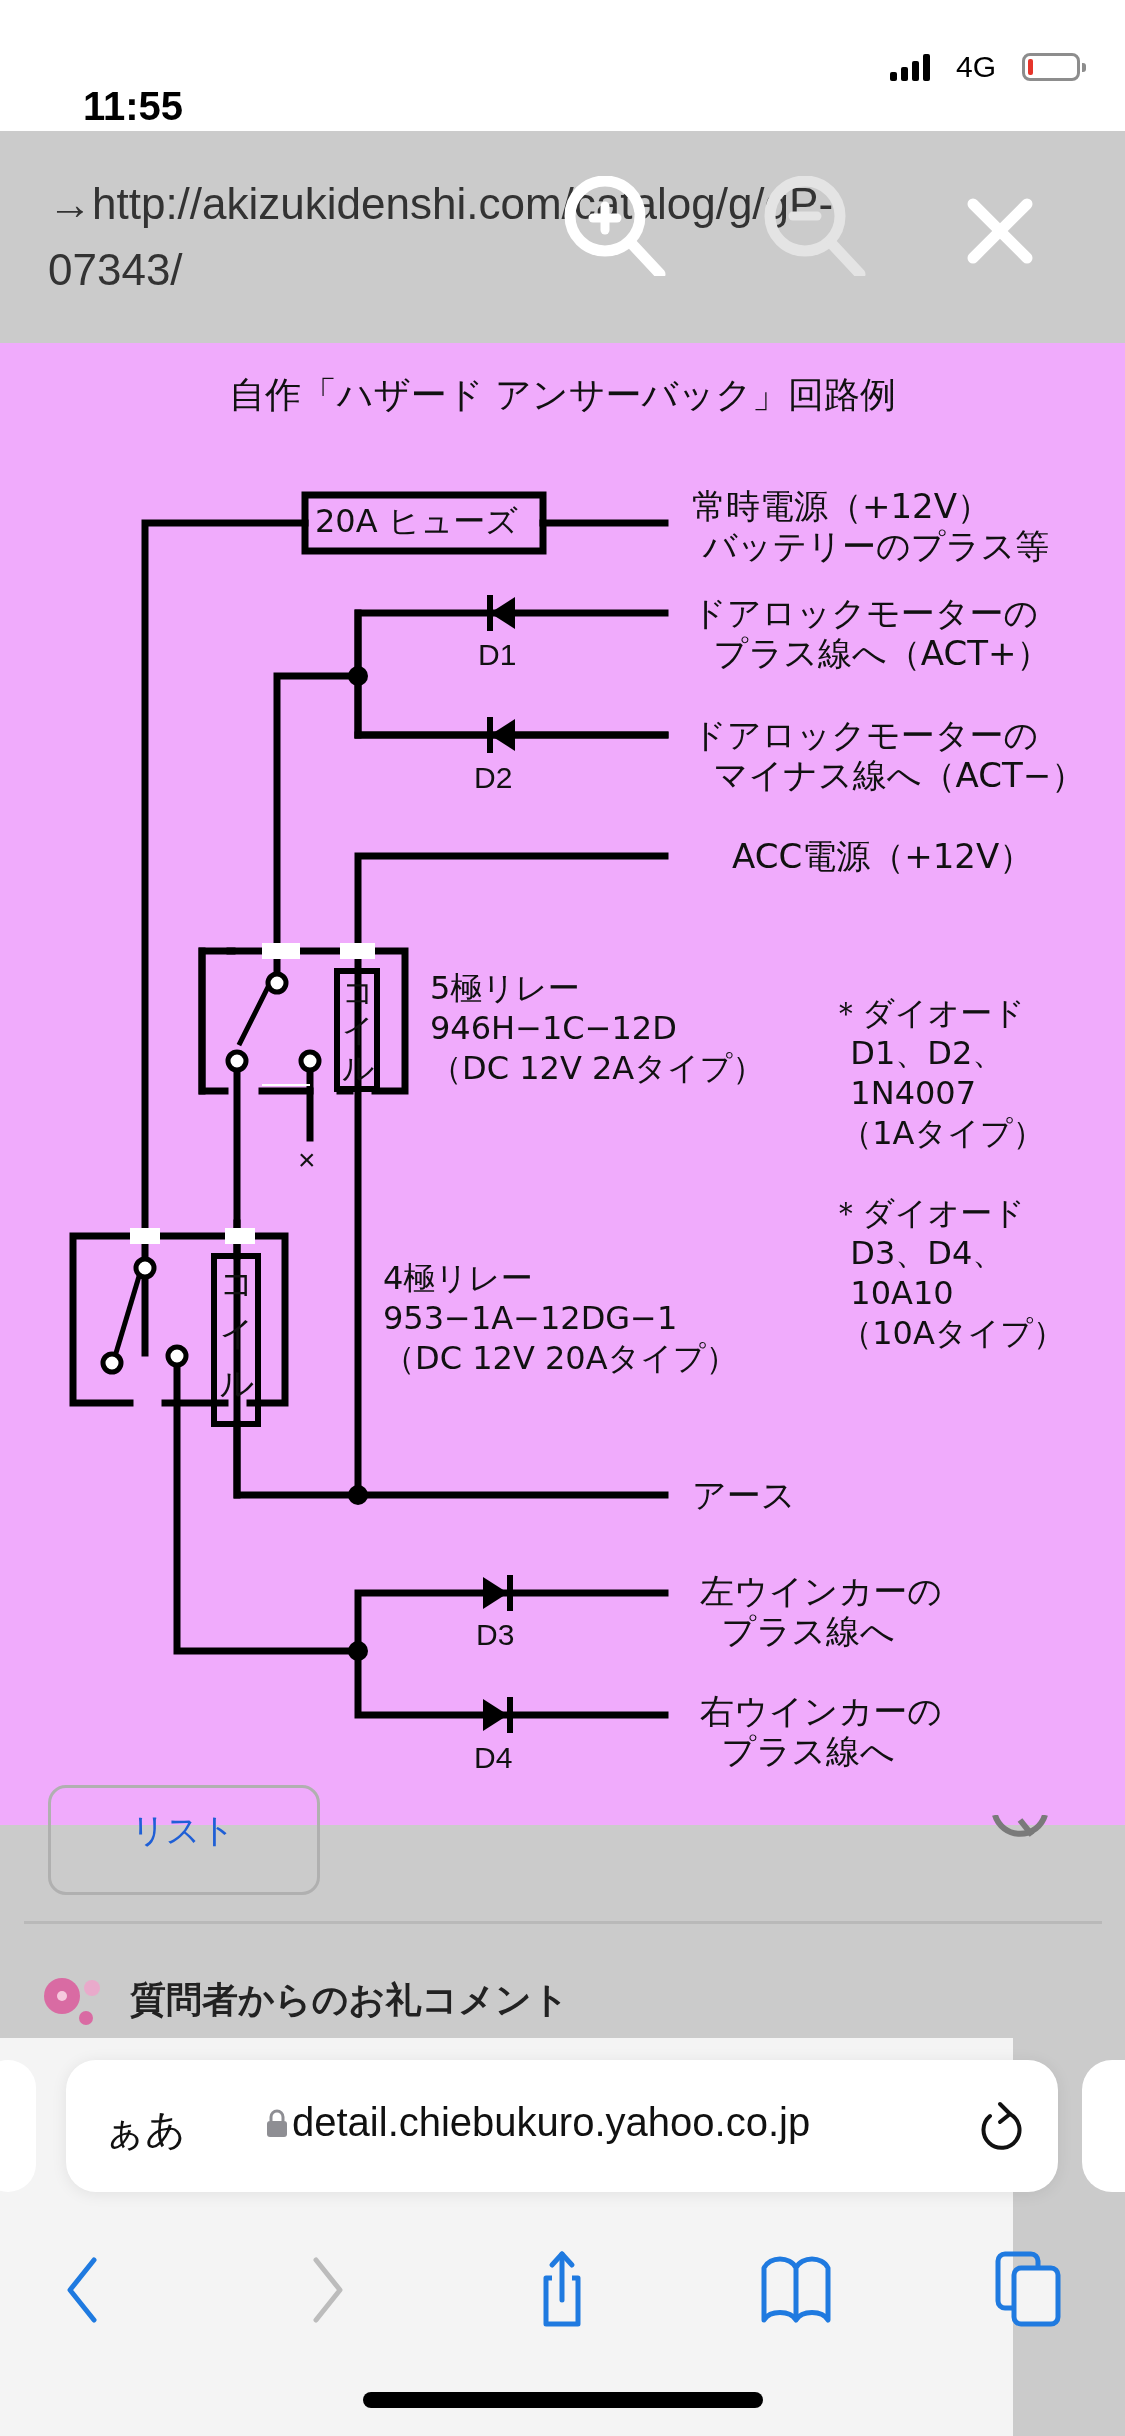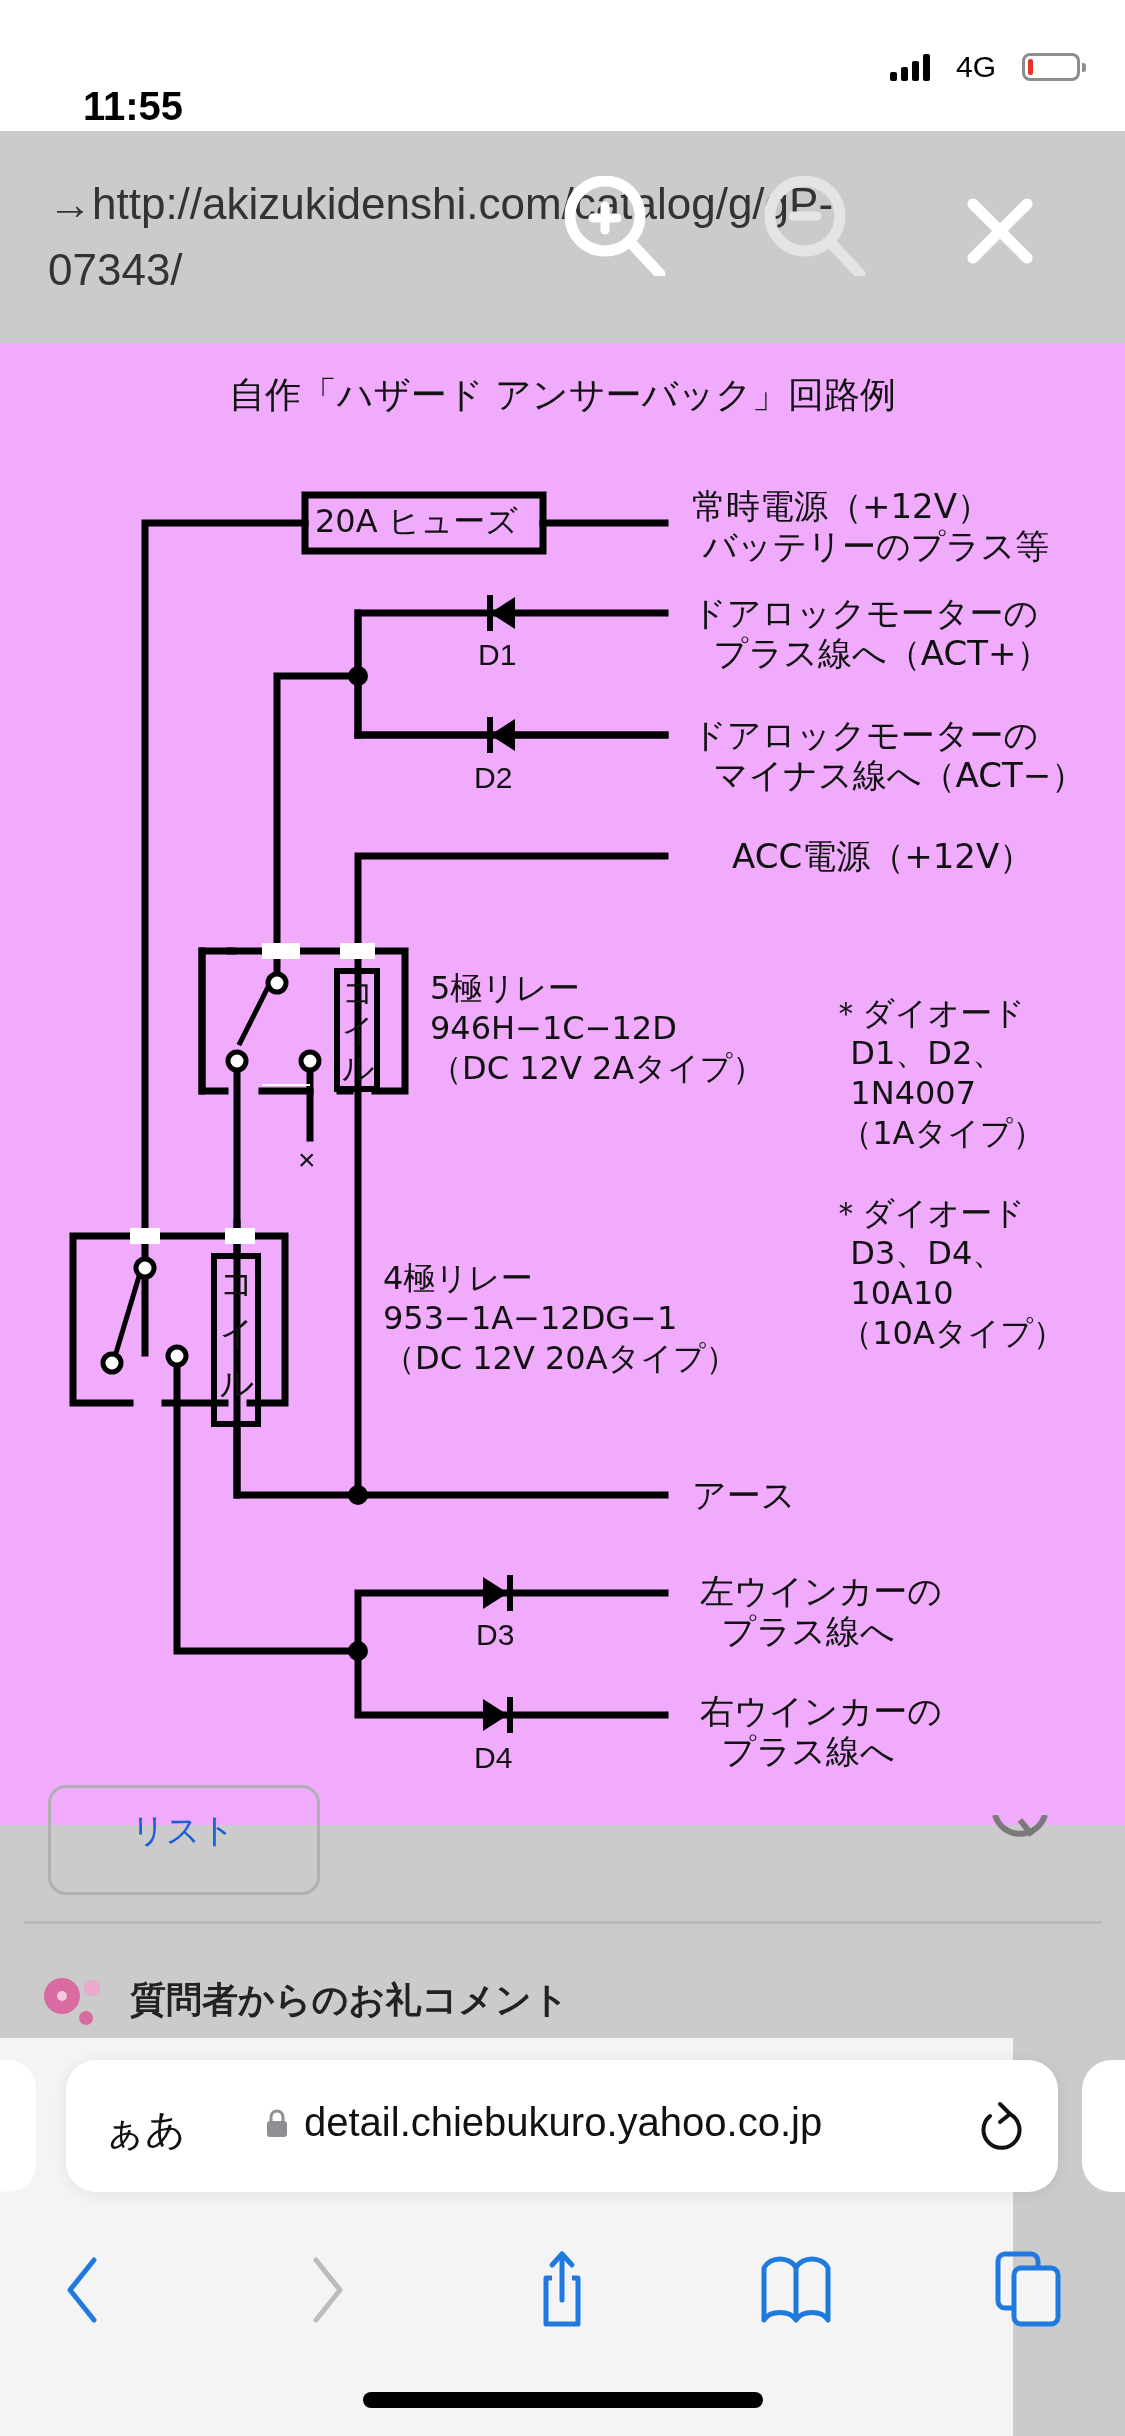--- a/index.html
+++ b/index.html
@@ -30,21 +30,21 @@
   .list-btn-text { position:absolute; left:80px; top:20px; color:#1f5fd6; font-size:34px; }
   .divider { position:absolute; left:24px; top:96px; width:1078px; height:3px; background:#b9b9b9; }
   .thanks-row { position:absolute; left:40px; top:145px; display:flex; align-items:center; gap:20px; }
   .thanks-text { font-size:36px; font-weight:bold; color:#222; }
 
   .safari-bottom { position:absolute; left:0; top:2038px; width:1013px; height:398px; background:#f4f4f4; }
   .addr-bar { position:absolute; left:66px; top:22px; width:992px; height:132px; background:#fff; border-radius:30px; box-shadow:0 2px 16px rgba(0,0,0,0.08); }
   .side-tab-l { position:absolute; left:-20px; top:22px; width:56px; height:132px; background:#fff; border-radius:30px; }
   .side-tab-r { position:absolute; left:1082px; top:22px; width:80px; height:132px; background:#fff; border-radius:30px; }
   .aa { position:absolute; left:38px; top:42px; font-size:40px; color:#111; }
-  .url { position:absolute; left:200px; top:40px; font-size:40px; color:#111; font-family:"Liberation Sans", sans-serif; display:flex; align-items:center; gap:16px; }
+  .url { position:absolute; left:200px; top:40px; font-size:40px; color:#111; font-family:"Liberation Sans", sans-serif; display:flex; align-items:center; gap:4px; }
   .reload { position:absolute; right:30px; top:40px; width:52px; height:56px; }
   .toolbar { position:absolute; left:0; top:190px; width:1125px; height:110px; }
   .tb-btn { position:absolute; top:20px; width:80px; height:80px; }
   .home-ind { position:absolute; left:363px; top:354px; width:400px; height:16px; background:#000; border-radius:8px; }
 </style>
 </head>
 <body>
 
 <div class="statusbar">
   <div class="time">11:55</div>

